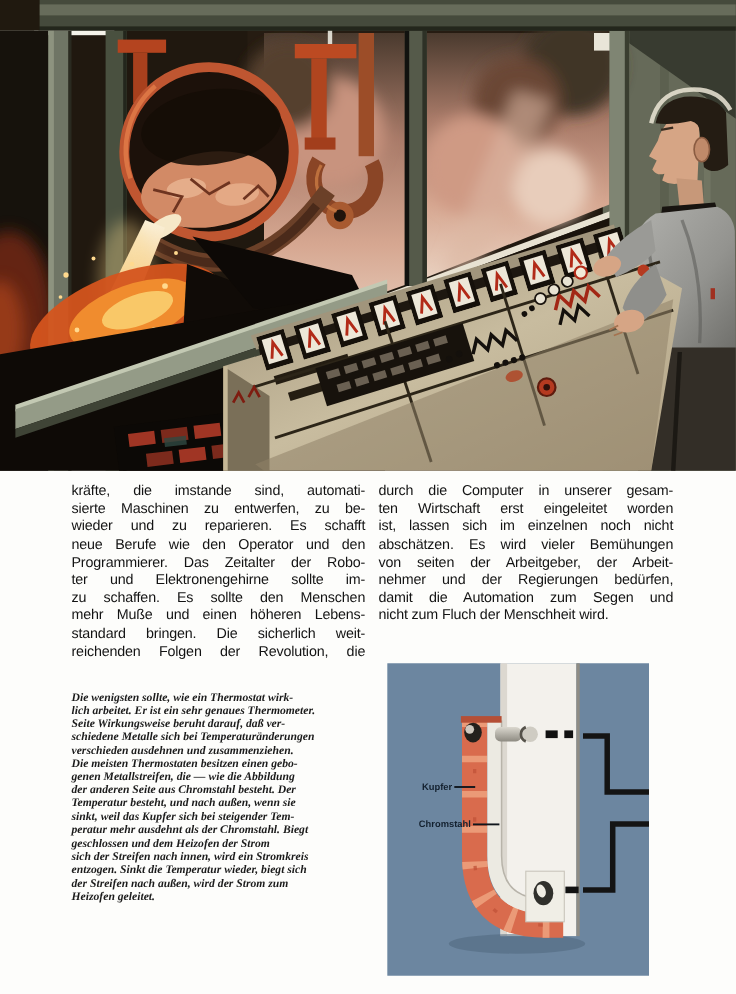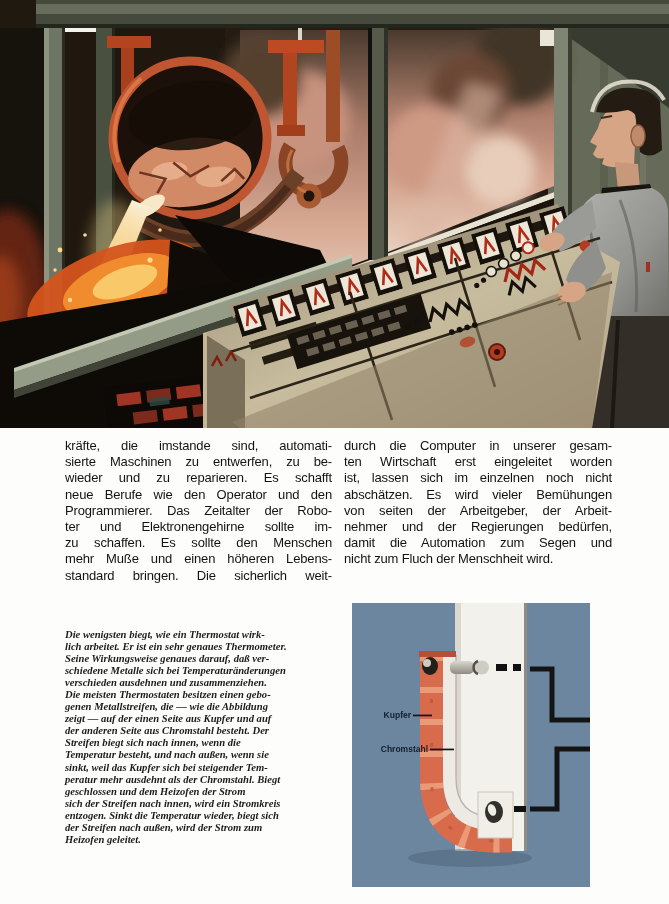--- a/index.html
+++ b/index.html
@@ -295,44 +295,43 @@
   <div class="col col-left">
     <div class="jline">kräfte, die imstande sind, automati-</div>
     <div class="jline">sierte Maschinen zu entwerfen, zu be-</div>
     <div class="jline">wieder und zu reparieren. Es schafft</div>
     <div class="jline">neue Berufe wie den Operator und den</div>
     <div class="jline">Programmierer. Das Zeitalter der Robo-</div>
     <div class="jline">ter und Elektronengehirne sollte im-</div>
     <div class="jline">zu schaffen. Es sollte den Menschen</div>
     <div class="jline">mehr Muße und einen höheren Lebens-</div>
     <div class="jline">standard bringen. Die sicherlich weit-</div>
+    <div class="jline">reichenden Folgen der Revolution, die</div>
   </div>
 
   <div class="col col-right">
     <div class="jline">durch die Computer in unserer gesam-</div>
     <div class="jline">ten Wirtschaft erst eingeleitet worden</div>
     <div class="jline">ist, lassen sich im einzelnen noch nicht</div>
     <div class="jline">abschätzen. Es wird vieler Bemühungen</div>
     <div class="jline">von seiten der Arbeitgeber, der Arbeit-</div>
     <div class="jline">nehmer und der Regierungen bedürfen,</div>
     <div class="jline">damit die Automation zum Segen und</div>
     <div class="jline last">nicht zum Fluch der Menschheit wird.</div>
   </div>
 
   <div class="caption">
-    <div class="cline">Die wenigsten biegt, wie ein Thermostat wirk-</div>
+    <div class="cline">Die wenigsten sollte, wie ein Thermostat wirk-</div>
     <div class="cline">lich arbeitet. Er ist ein sehr genaues Thermometer.</div>
-    <div class="cline">Seine Wirkungsweise genaues darauf, daß ver-</div>
+    <div class="cline">Seite Wirkungsweise beruht darauf, daß ver-</div>
     <div class="cline">schiedene Metalle sich bei Temperaturänderungen</div>
     <div class="cline">verschieden ausdehnen und zusammenziehen.</div>
     <div class="cline">Die meisten Thermostaten besitzen einen gebo-</div>
     <div class="cline">genen Metallstreifen, die — wie die Abbildung</div>
-    <div class="cline">zeigt — auf der einen Seite aus Kupfer und auf</div>
     <div class="cline">der anderen Seite aus Chromstahl besteht. Der</div>
-    <div class="cline">Streifen biegt sich nach innen, wenn die</div>
     <div class="cline">Temperatur besteht, und nach außen, wenn sie</div>
     <div class="cline">sinkt, weil das Kupfer sich bei steigender Tem-</div>
     <div class="cline">peratur mehr ausdehnt als der Chromstahl. Biegt</div>
     <div class="cline">geschlossen und dem Heizofen der Strom</div>
     <div class="cline">sich der Streifen nach innen, wird ein Stromkreis</div>
     <div class="cline">entzogen. Sinkt die Temperatur wieder, biegt sich</div>
     <div class="cline">der Streifen nach außen, wird der Strom zum</div>
     <div class="cline">Heizofen geleitet.</div>
   </div>
 

